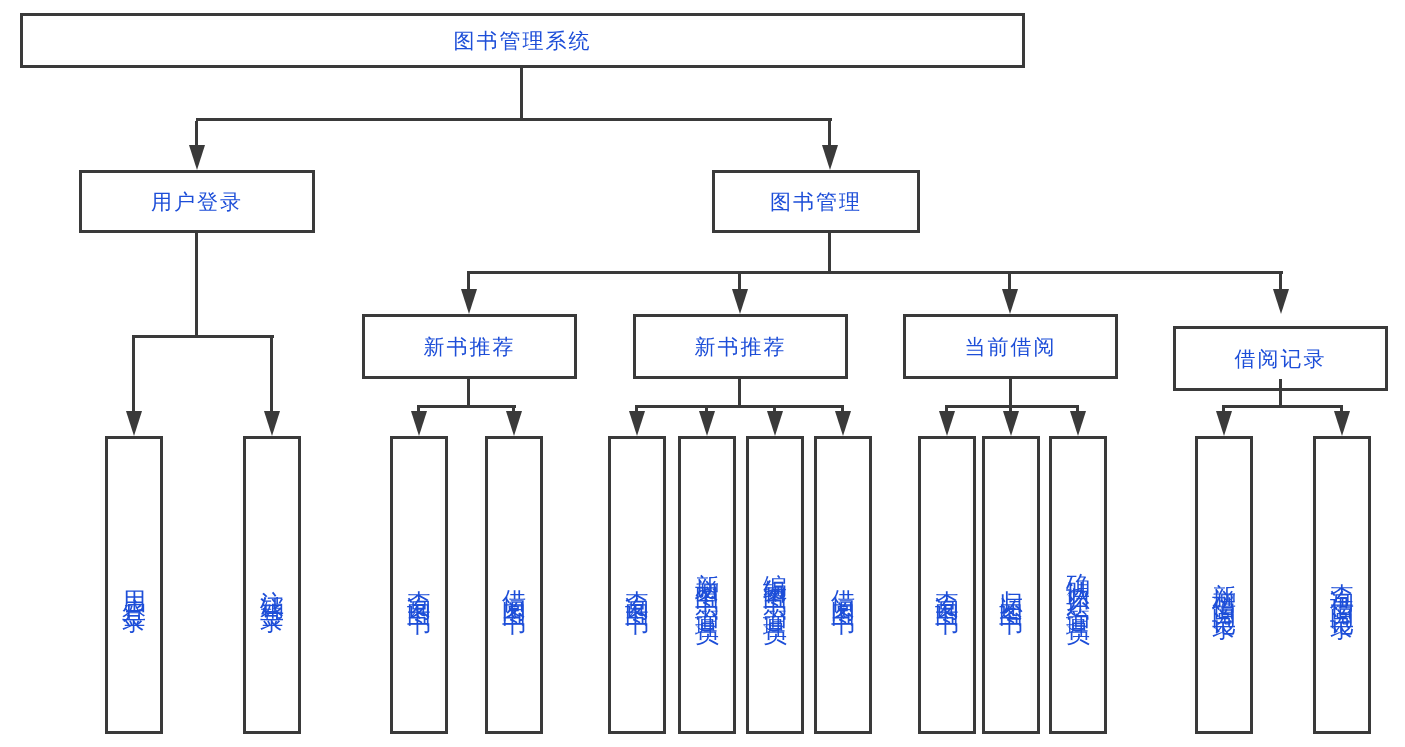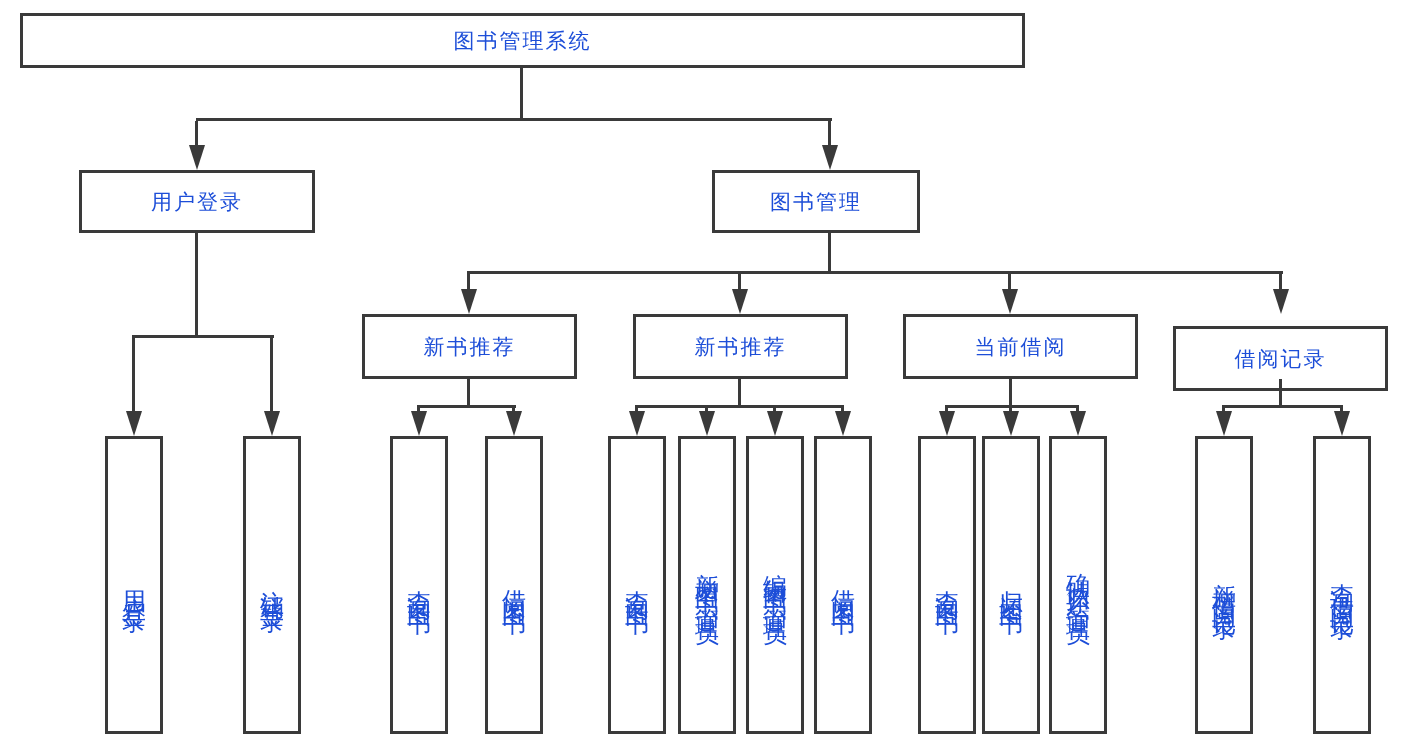--- a/index.html
+++ b/index.html
@@ -91,21 +91,21 @@
   <div class="line" style="left:738px;top:274px;width:3px;height:16px"></div>
   <div class="line" style="left:1008px;top:274px;width:3px;height:16px"></div>
   <div class="line" style="left:1279px;top:274px;width:3px;height:16px"></div>
   <div class="arrow" style="left:461px;top:289px"></div>
   <div class="arrow" style="left:732px;top:289px"></div>
   <div class="arrow" style="left:1002px;top:289px"></div>
   <div class="arrow" style="left:1273px;top:289px"></div>
 
   <div class="box h" style="left:362px;top:314px;width:215px;height:65px">新书推荐</div>
   <div class="box h" style="left:633px;top:314px;width:215px;height:65px">新书推荐</div>
-  <div class="box h" style="left:903px;top:314px;width:235px;height:65px">当前借阅</div>
+  <div class="box h" style="left:903px;top:314px;width:215px;height:65px">当前借阅</div>
   <div class="box h" style="left:1173px;top:326px;width:215px;height:65px">借阅记录</div>
 
   <div class="line" style="left:467px;top:379px;width:3px;height:28px"></div>
   <div class="line" style="left:417px;top:405px;width:99px;height:3px"></div>
   <div class="line" style="left:417px;top:407px;width:3px;height:6px"></div>
   <div class="line" style="left:512px;top:407px;width:3px;height:6px"></div>
   <div class="arrow" style="left:411px;top:411px"></div>
   <div class="arrow" style="left:506px;top:411px"></div>
 
   <div class="line" style="left:738px;top:379px;width:3px;height:28px"></div>

